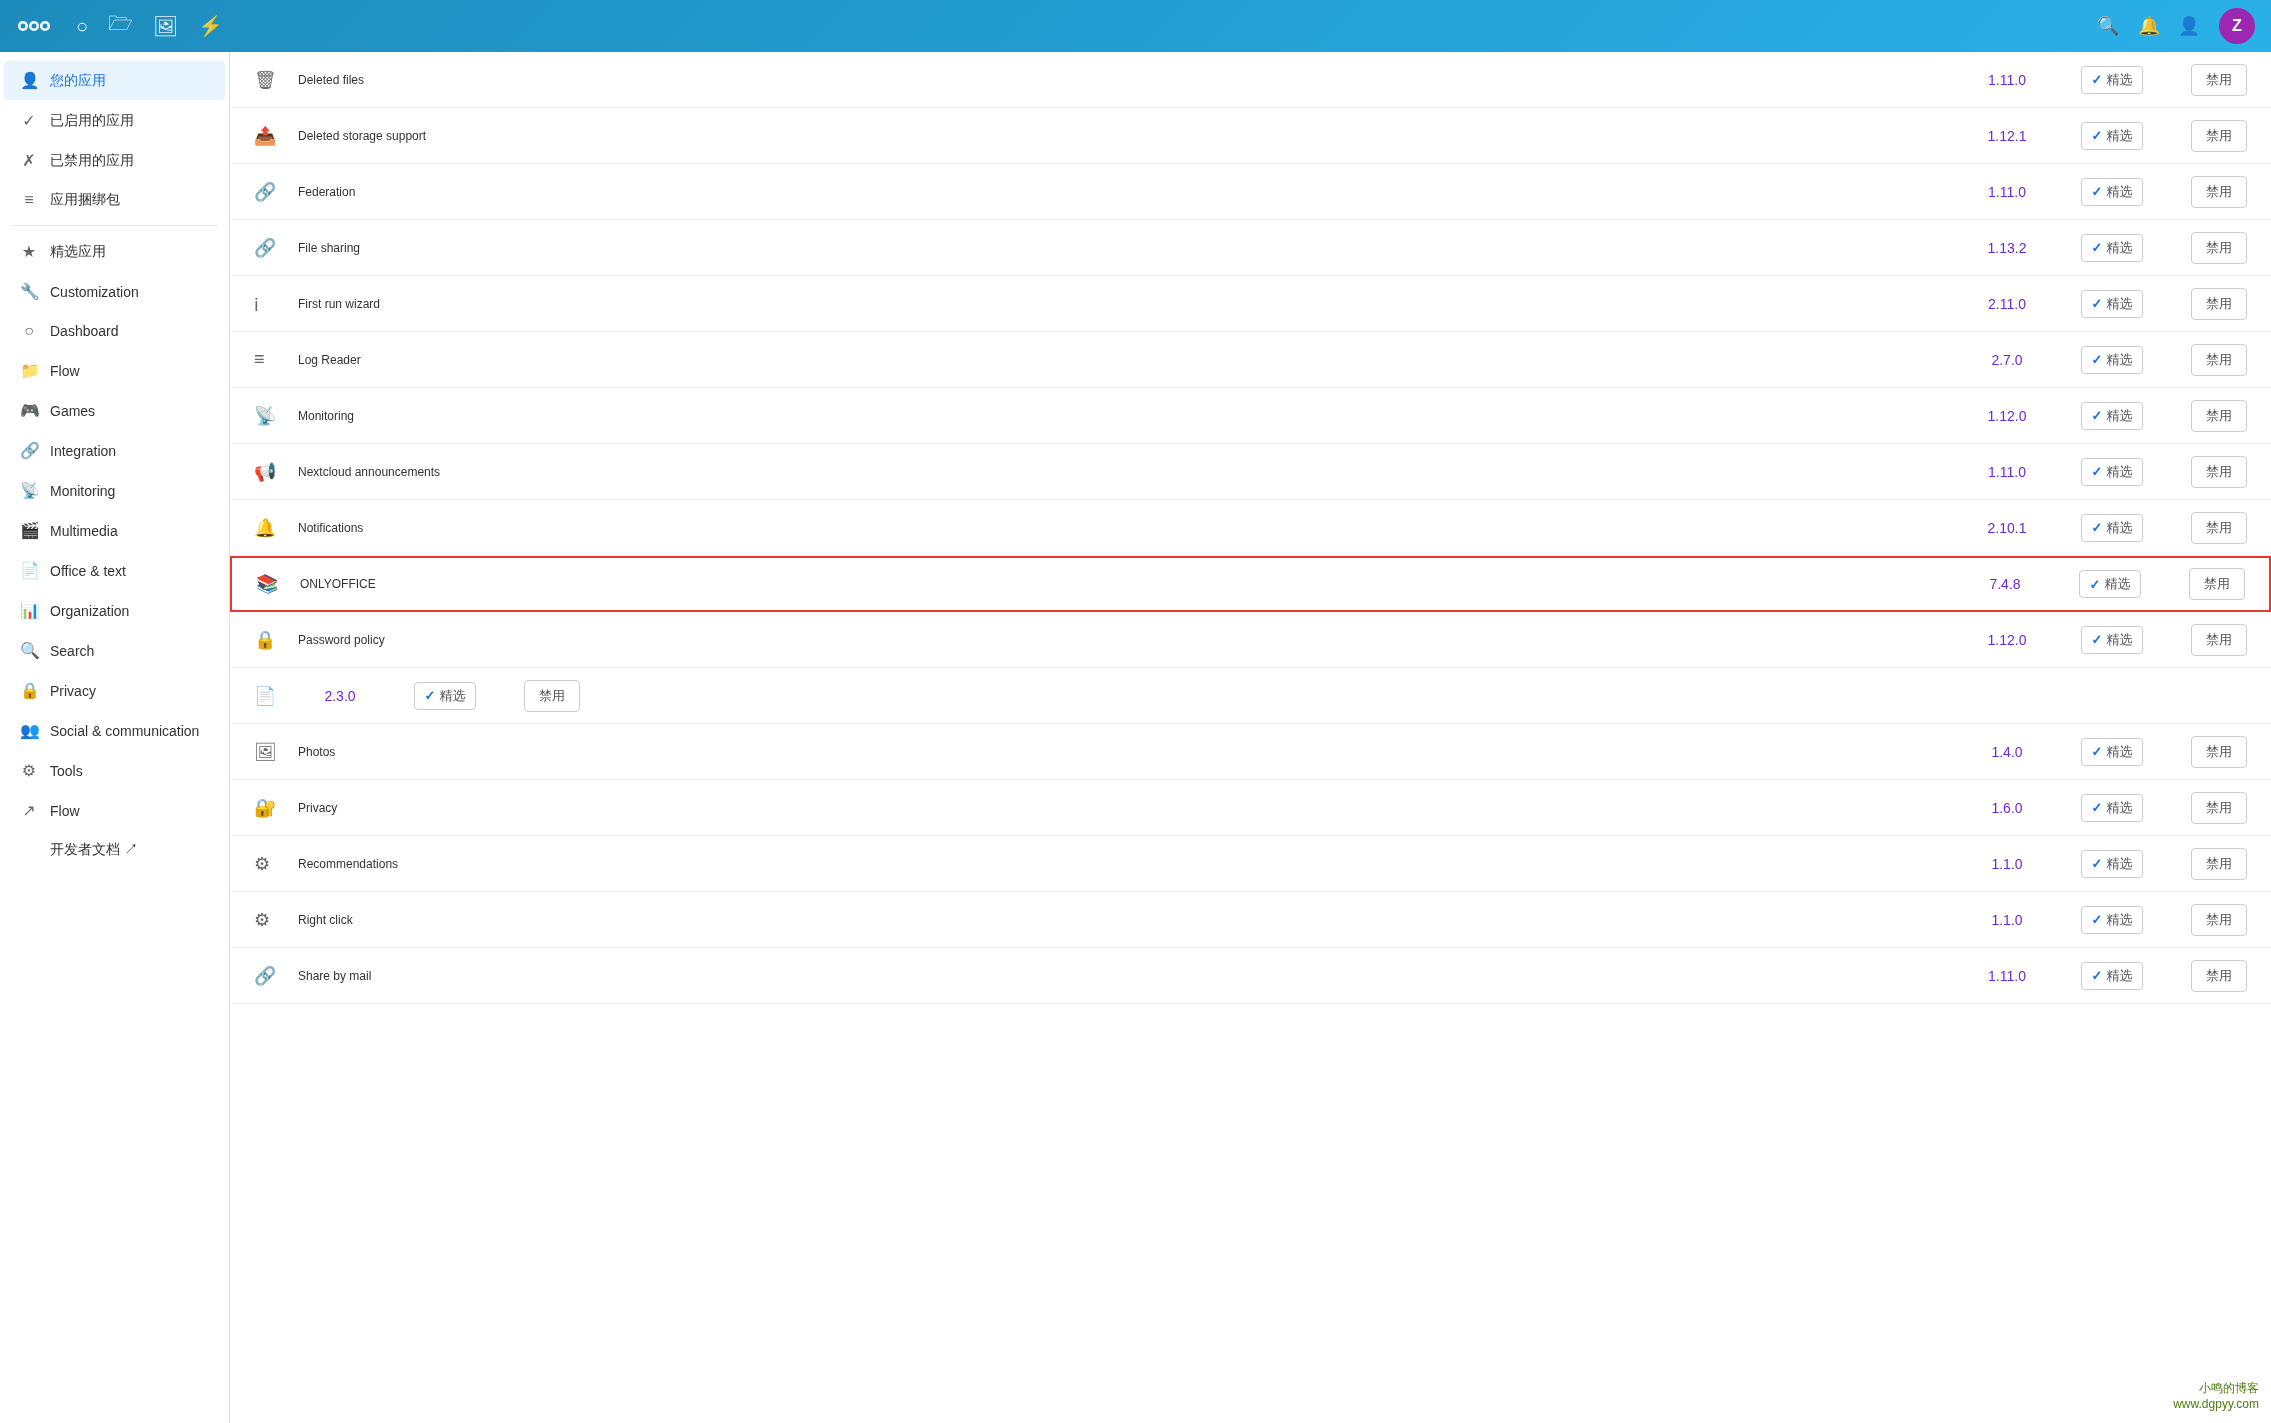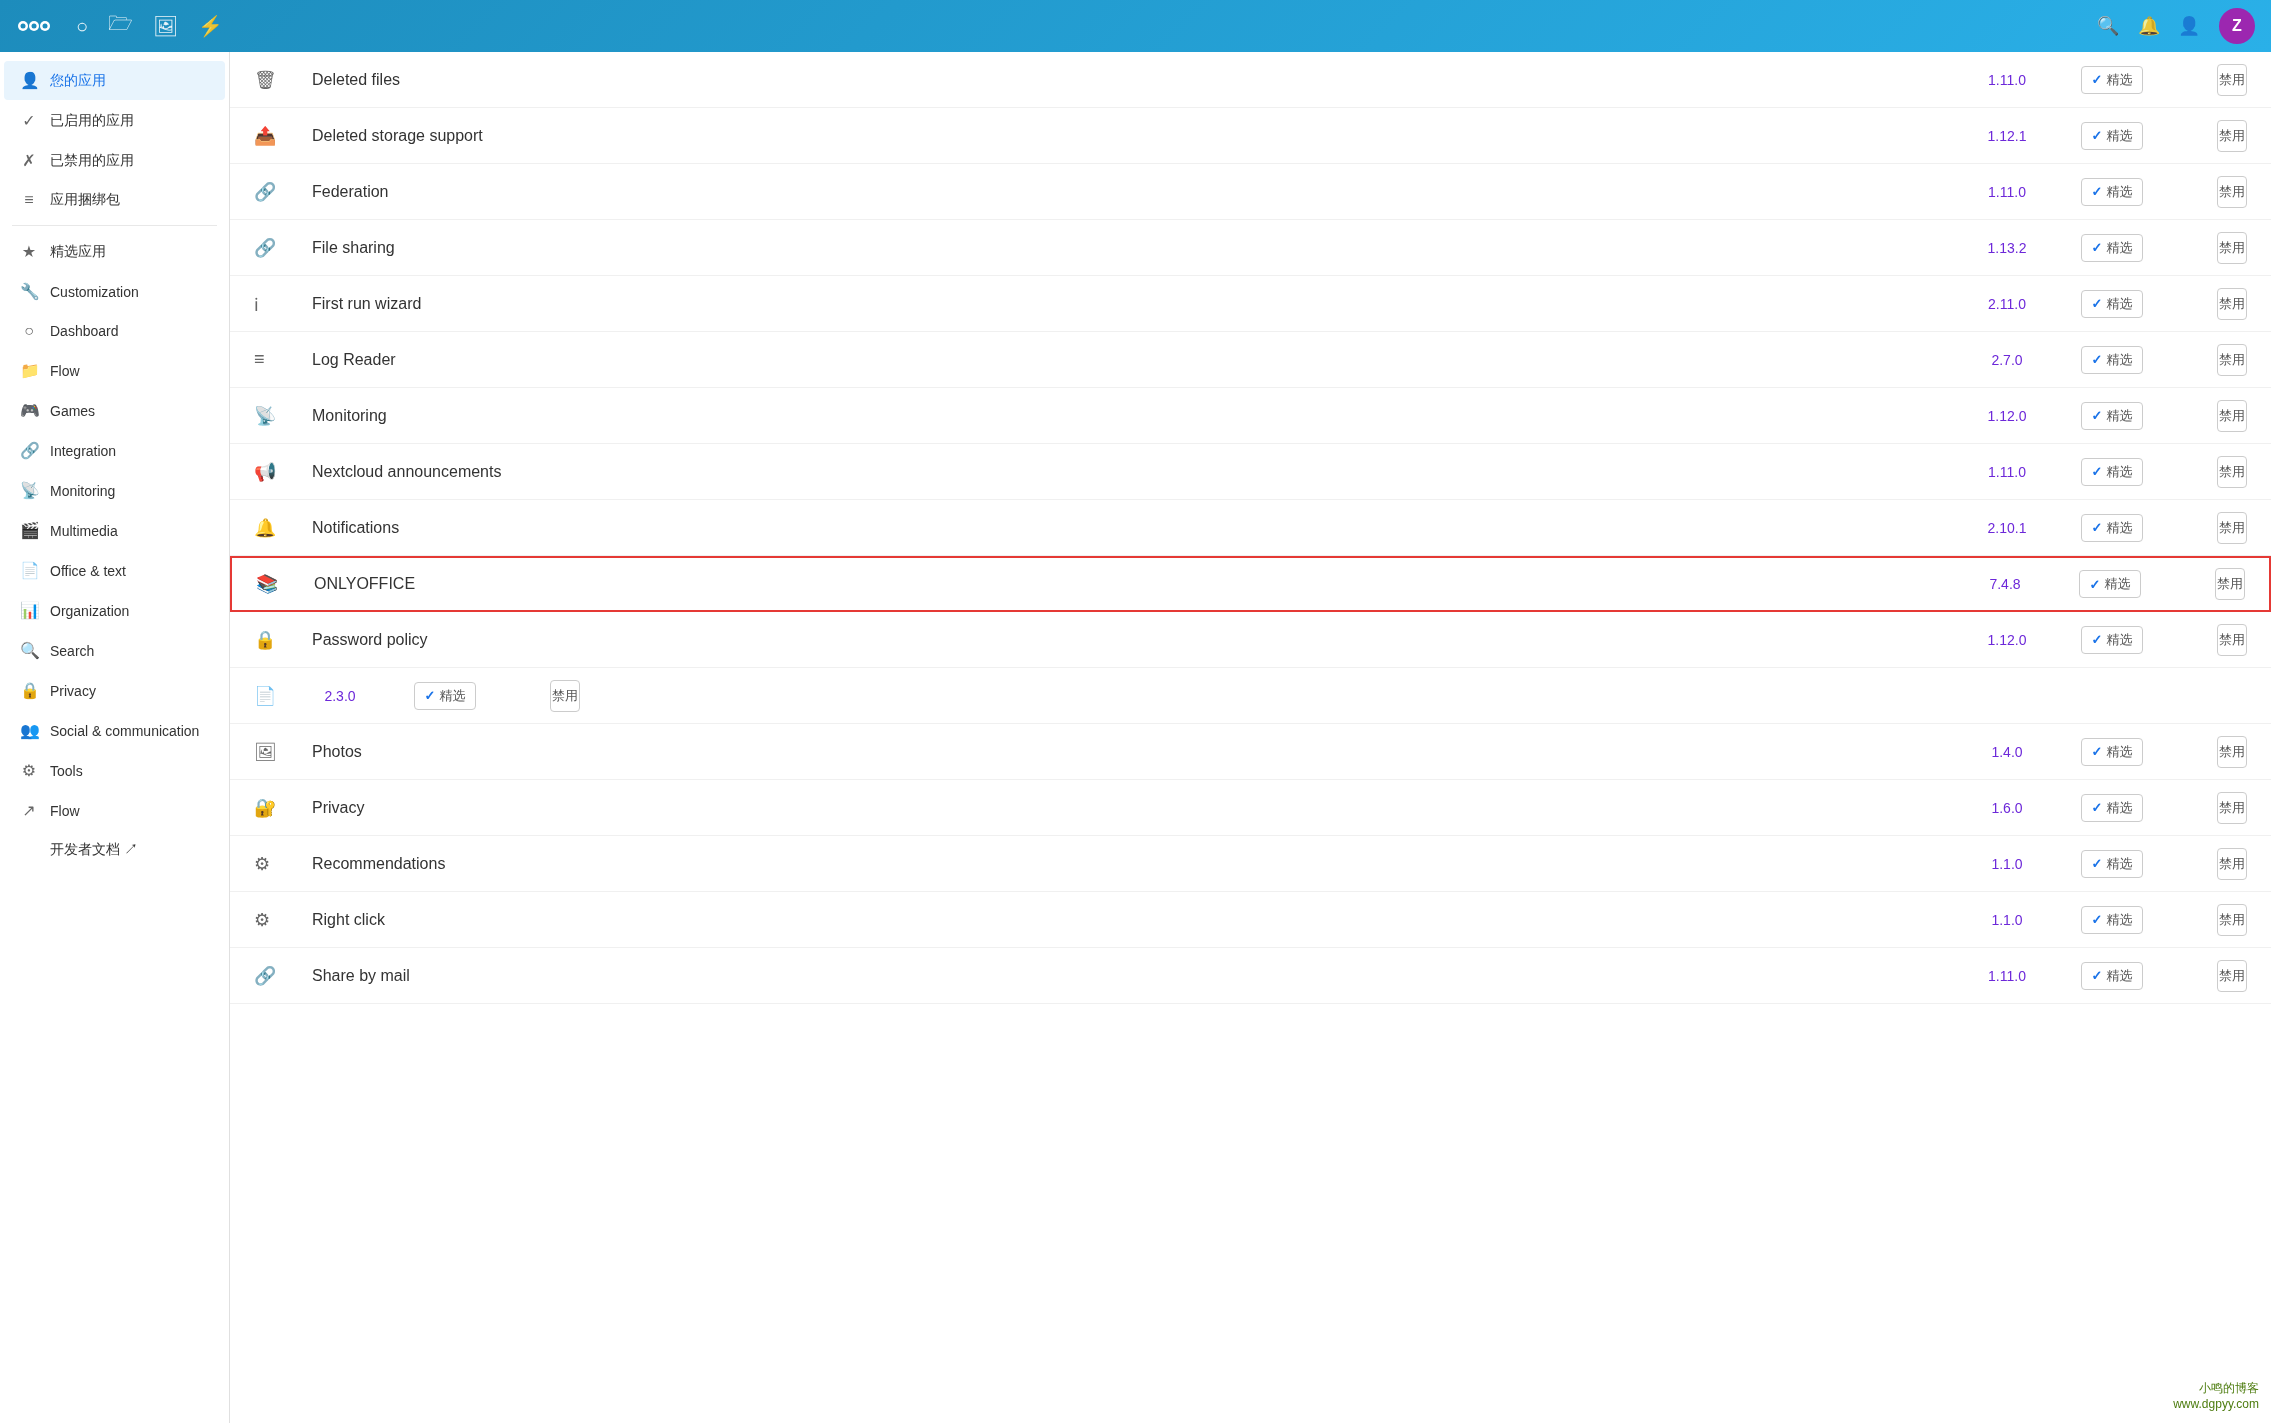--- a/index.html
+++ b/index.html
@@ -72,34 +72,34 @@
       align-items: center;
       padding: 0 24px;
       border-bottom: 1px solid #f0f0f0;
       min-height: 56px;
     }
     .app-row.highlighted {
       border: 2px solid #e53935;
       background: #fff;
     }
     .app-icon-col { width: 36px; flex-shrink: 0; color: #666; font-size: 18px; }
-    .app-name-col { flex: 1; font-size: 16px; color: #333; padding-left: 8px; margin-left: 14px; }
+    .app-name-col { flex: 1; font-size: 12px; color: #333; padding-left: 8px; }
     .app-version-col { width: 100px; font-size: 14px; color: #6d28d9; text-align: center; }
     .app-badge-col { width: 110px; text-align: center; }
     .app-action-col { width: 80px; text-align: right; }
     .badge-selected {
       display: inline-flex; align-items: center; gap: 4px;
       border: 1px solid #ccc; border-radius: 4px;
       padding: 4px 10px; font-size: 13px; color: #555;
       background: white;
     }
     .badge-selected .check { color: #1a73e8; font-weight: bold; }
     .btn-disable {
       border: 1px solid #ccc; border-radius: 4px;
-      padding: 6px 1px; font-size: 13px; color: #555;
+      padding: 6px 14px; font-size: 13px; color: #555;
       background: white; cursor: pointer;
     }
 
     
     .content::-webkit-scrollbar { width: 8px; }
     .content::-webkit-scrollbar-track { background: #f1f1f1; }
     .content::-webkit-scrollbar-thumb { background: #ccc; border-radius: 4px; }
     .sidebar::-webkit-scrollbar { width: 6px; }
     .sidebar::-webkit-scrollbar-track { background: #f1f1f1; }
     .sidebar::-webkit-scrollbar-thumb { background: #ddd; border-radius: 4px; }

